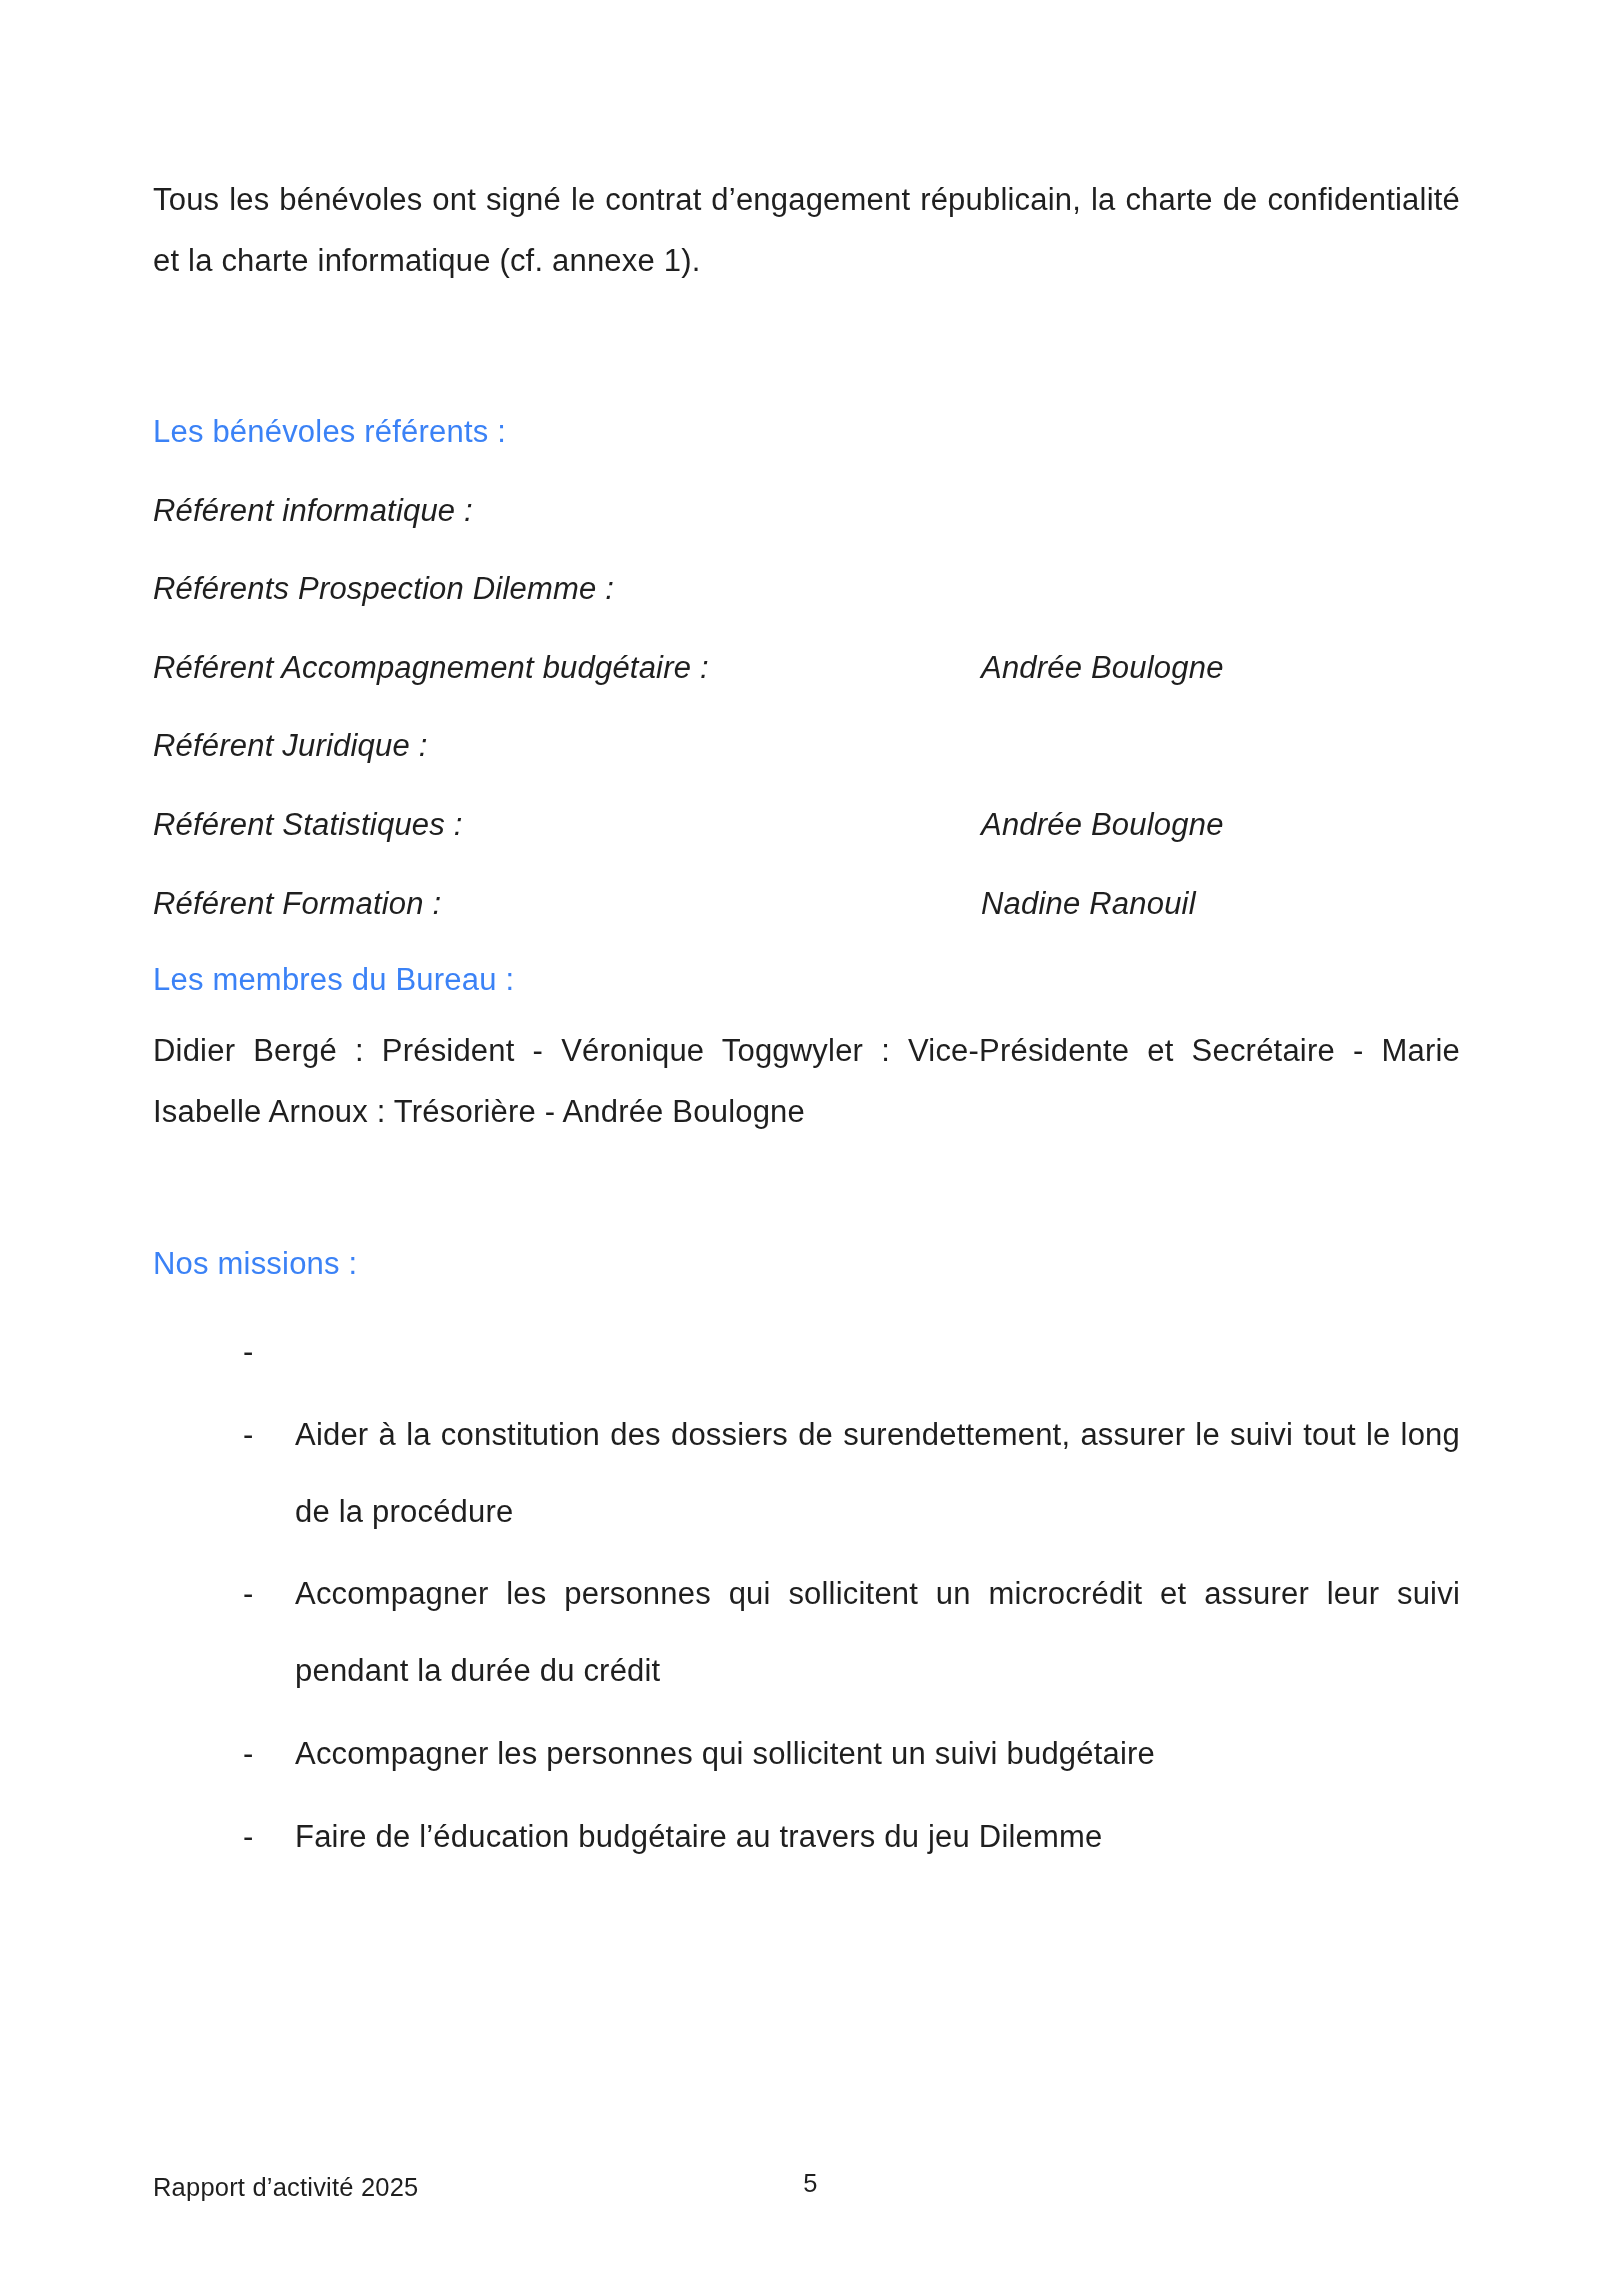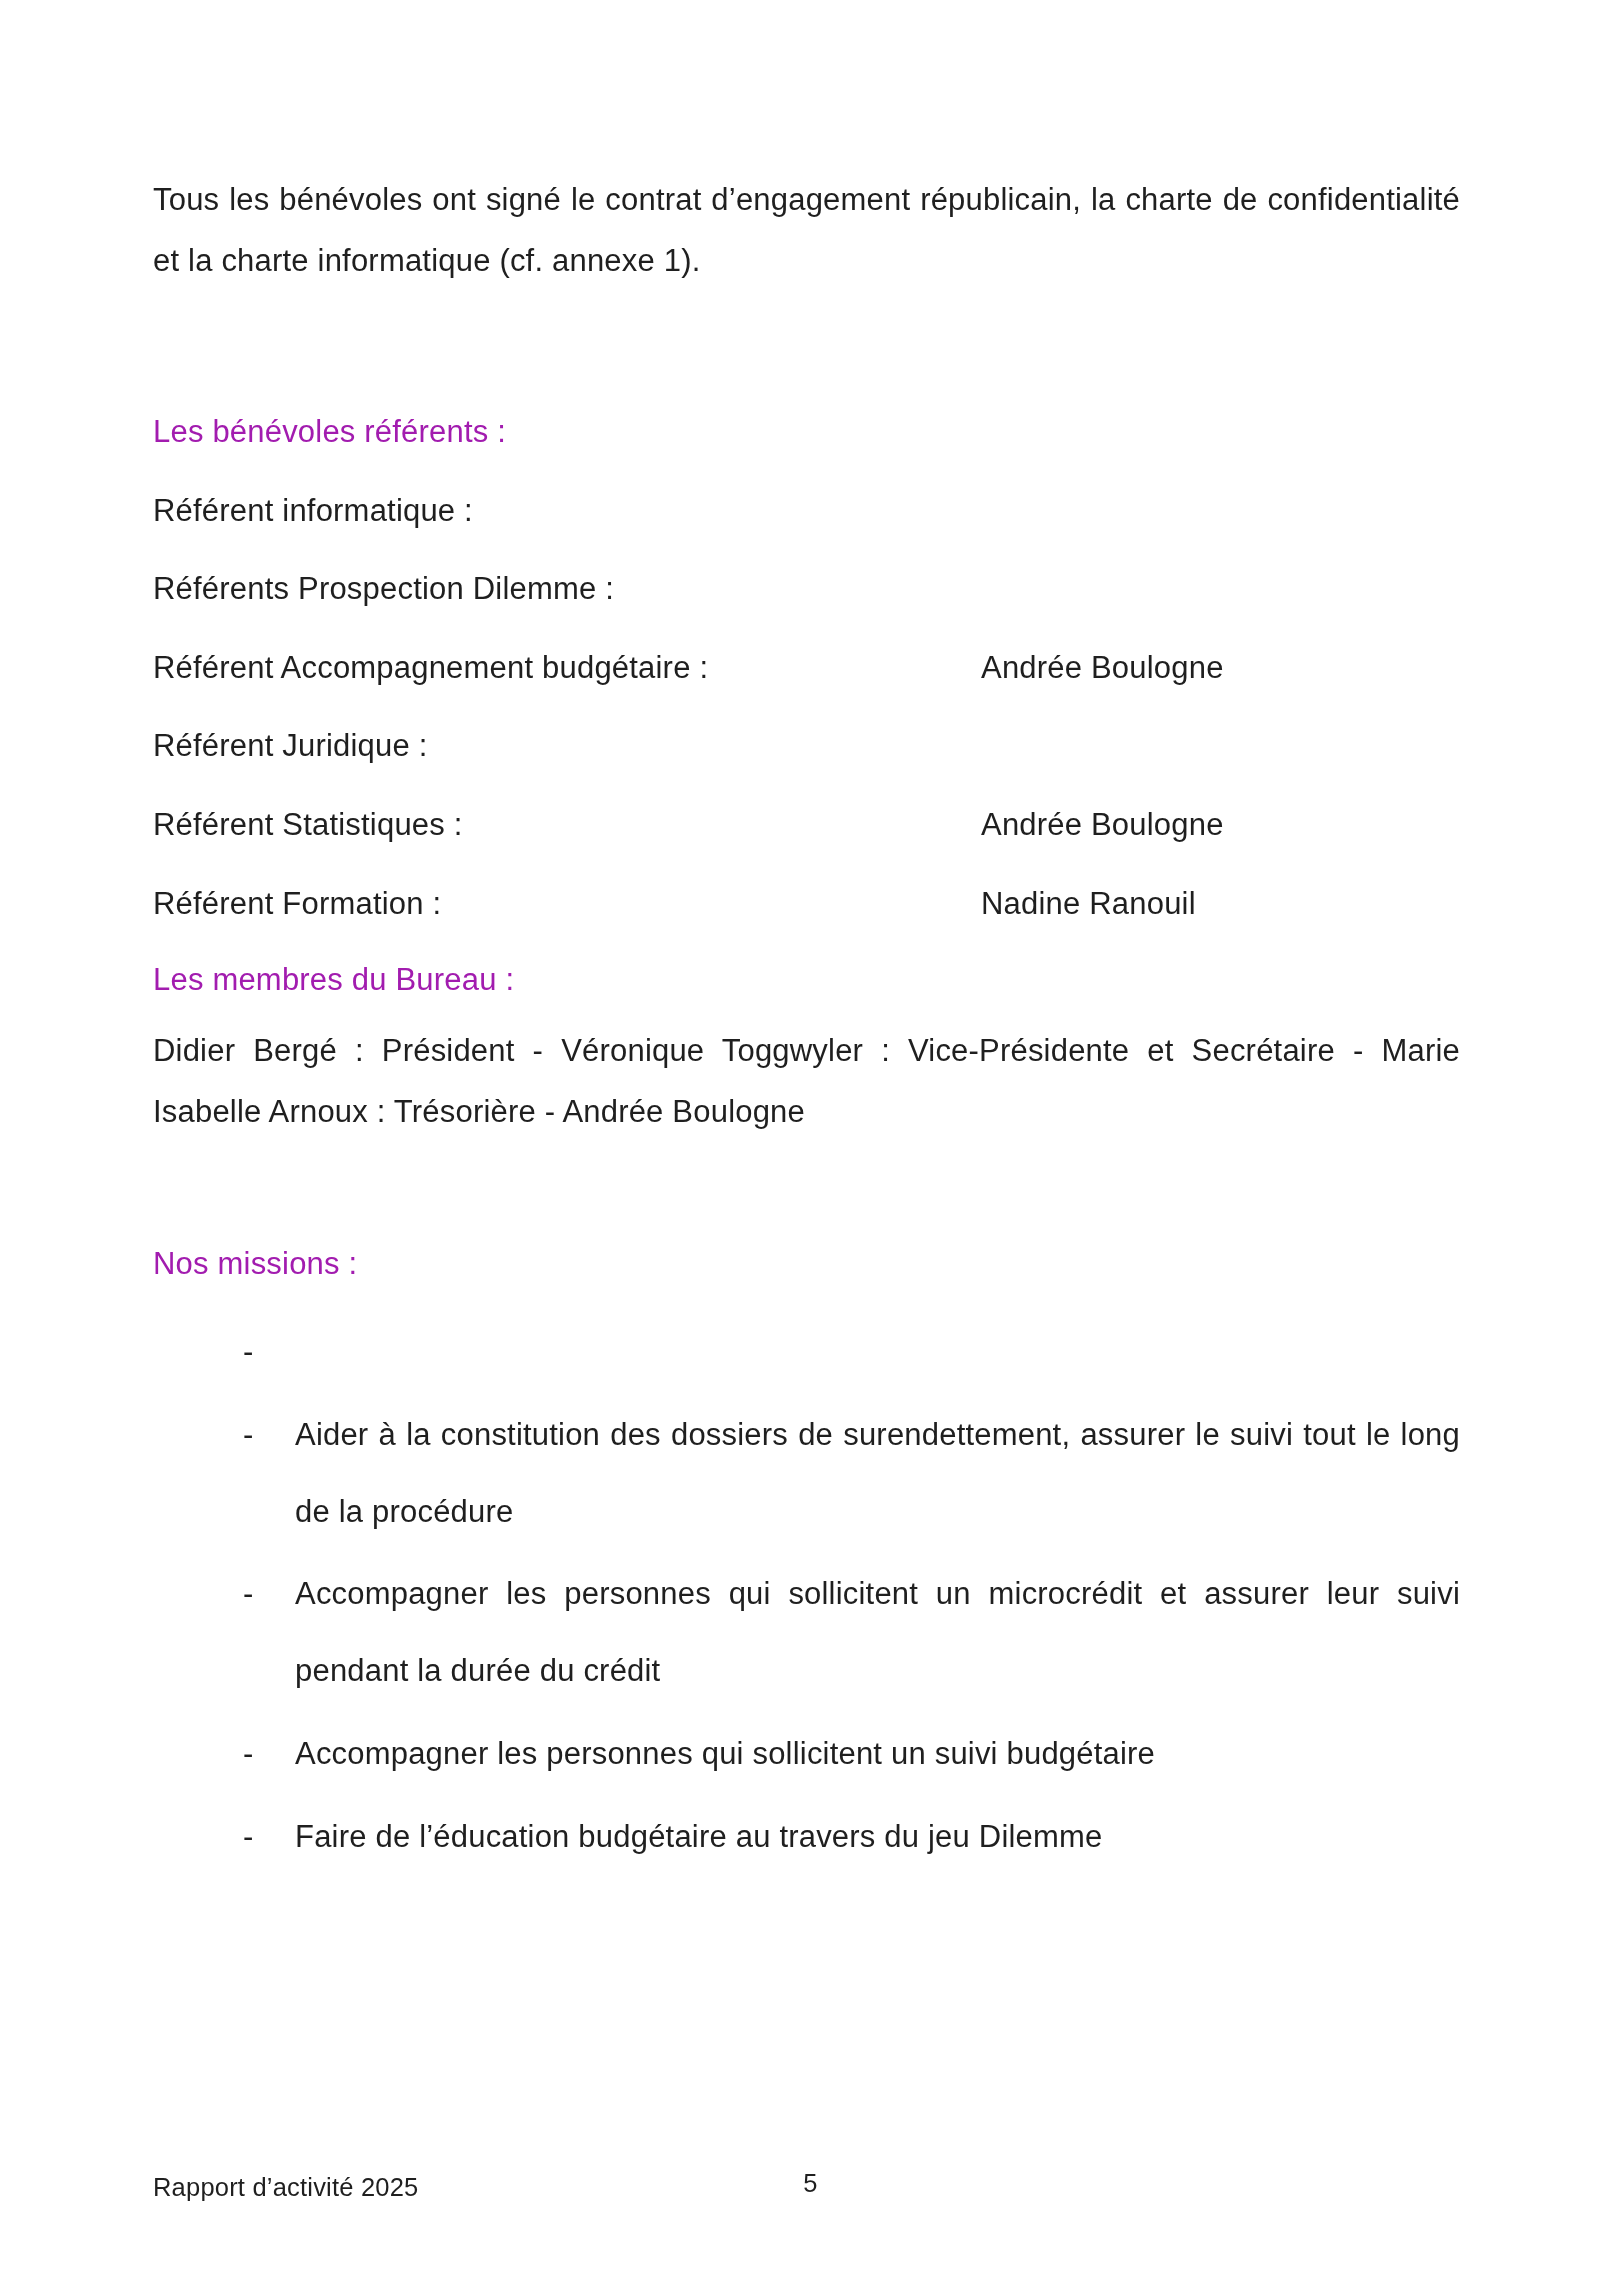--- a/index.html
+++ b/index.html
@@ -33,30 +33,31 @@
     text-align: justify;
   }
   .para-intro {
     margin-top: 169px;
   }
   .section-heading {
     margin: 0;
     font-size: 31px;
     font-weight: 400;
     line-height: 61px;
-    color: #a21caf;
+    color: #3b82f6;
   }
   #heading-referents { margin-top: 110px; }
   #heading-bureau    { margin-top: 15.7px; }
   #heading-missions  { margin-top: 91px; }
 
   .ref-row {
     display: flex;
     margin-top: 17.6px;
     line-height: 61px;
+    font-style: italic;
   }
   .ref-label {
     width: 828px;
     flex: 0 0 828px;
   }
   .ref-value {
     flex: 1 1 auto;
     text-align: justify;
   }
   .bureau-para {

